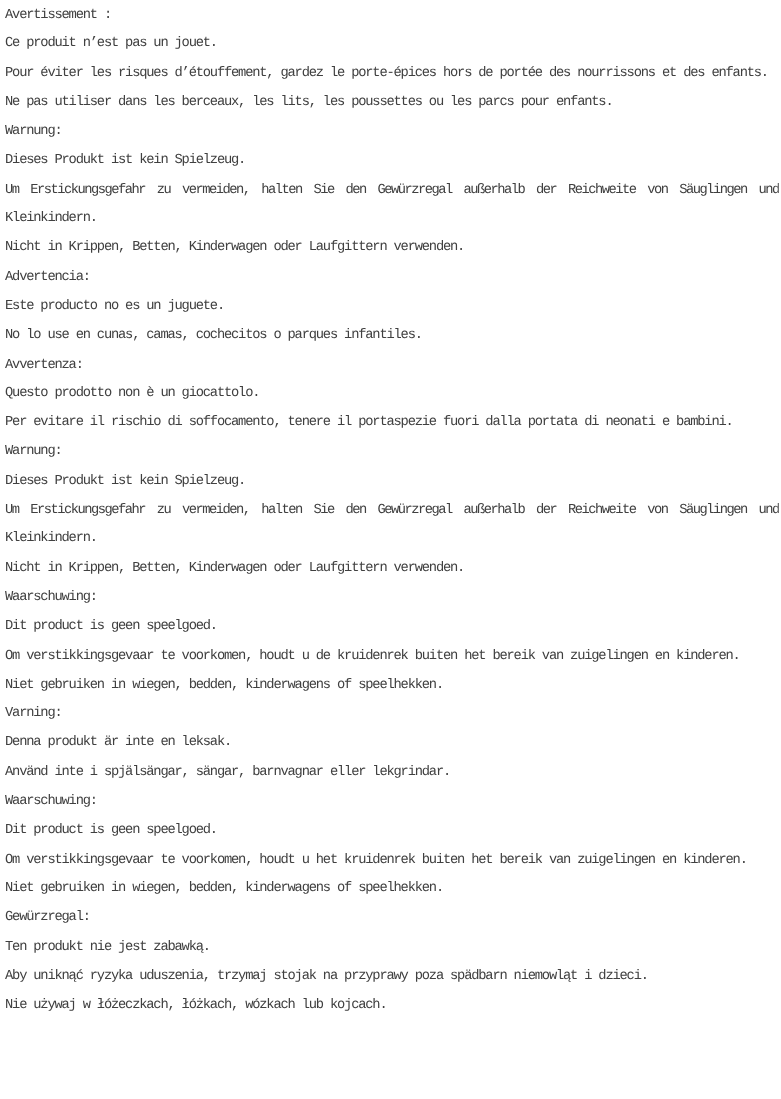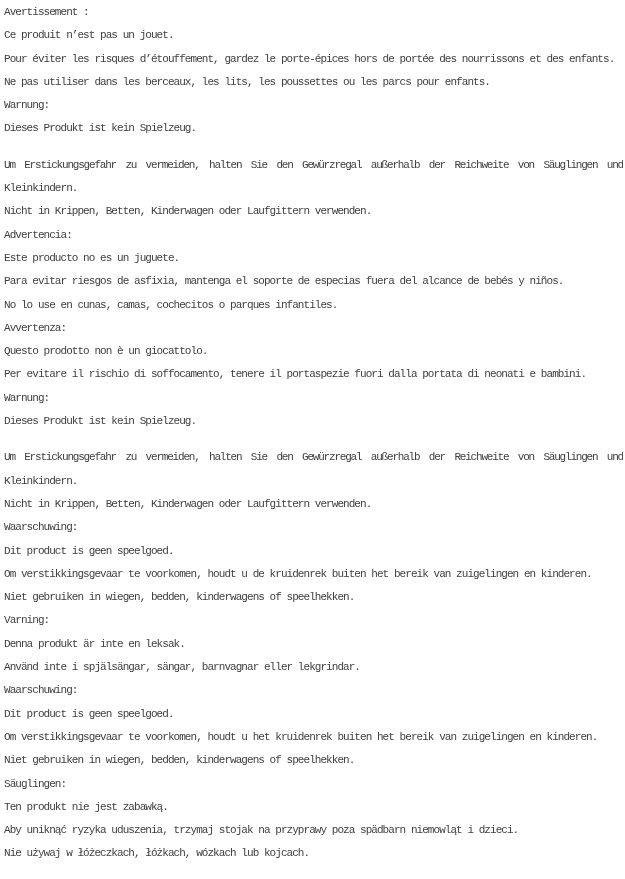--- a/index.html
+++ b/index.html
@@ -27,56 +27,54 @@
   .line {
     height: 23.3px;
     white-space: nowrap;
     overflow: hidden;
   }
   .line.justified {
     white-space: normal;
     letter-spacing: -1.2px;
     text-align: justify;
     text-align-last: justify;
-    margin-top: 13px;
   }
 </style>
 </head>
 <body>
 
 <div class="document" style="color: rgb(64, 64, 64); background: rgb(255, 255, 255);">
     <div class="line heading">Avertissement :</div>
     <div class="line">Ce produit n’est pas un jouet.</div>
     <div class="line">Pour éviter les risques d’étouffement, gardez le porte-épices hors de portée des nourrissons et des enfants.</div>
     <div class="line">Ne pas utiliser dans les berceaux, les lits, les poussettes ou les parcs pour enfants.</div>
     <div class="line heading">Warnung:</div>
     <div class="line">Dieses Produkt ist kein Spielzeug.</div>
     <div class="line justified">Um Erstickungsgefahr zu vermeiden, halten Sie den Gewürzregal außerhalb der Reichweite von Säuglingen und</div>
     <div class="line">Kleinkindern.</div>
     <div class="line">Nicht in Krippen, Betten, Kinderwagen oder Laufgittern verwenden.</div>
     <div class="line heading">Advertencia:</div>
     <div class="line">Este producto no es un juguete.</div>
-    <div class="line">Para evitar riesgos de asfixia, mantenga el soporte de especias fuera del alcance de bebés y niños.</div>
     <div class="line">No lo use en cunas, camas, cochecitos o parques infantiles.</div>
     <div class="line heading">Avvertenza:</div>
     <div class="line">Questo prodotto non è un giocattolo.</div>
     <div class="line">Per evitare il rischio di soffocamento, tenere il portaspezie fuori dalla portata di neonati e bambini.</div>
     <div class="line heading">Warnung:</div>
     <div class="line">Dieses Produkt ist kein Spielzeug.</div>
     <div class="line justified">Um Erstickungsgefahr zu vermeiden, halten Sie den Gewürzregal außerhalb der Reichweite von Säuglingen und</div>
     <div class="line">Kleinkindern.</div>
     <div class="line">Nicht in Krippen, Betten, Kinderwagen oder Laufgittern verwenden.</div>
     <div class="line heading">Waarschuwing:</div>
     <div class="line">Dit product is geen speelgoed.</div>
     <div class="line">Om verstikkingsgevaar te voorkomen, houdt u de kruidenrek buiten het bereik van zuigelingen en kinderen.</div>
     <div class="line">Niet gebruiken in wiegen, bedden, kinderwagens of speelhekken.</div>
     <div class="line heading">Varning:</div>
     <div class="line">Denna produkt är inte en leksak.</div>
     <div class="line">Använd inte i spjälsängar, sängar, barnvagnar eller lekgrindar.</div>
     <div class="line heading">Waarschuwing:</div>
     <div class="line">Dit product is geen speelgoed.</div>
     <div class="line">Om verstikkingsgevaar te voorkomen, houdt u het kruidenrek buiten het bereik van zuigelingen en kinderen.</div>
     <div class="line">Niet gebruiken in wiegen, bedden, kinderwagens of speelhekken.</div>
-    <div class="line heading">Säuglingen:</div>
+    <div class="line heading">Gewürzregal:</div>
     <div class="line">Ten produkt nie jest zabawką.</div>
     <div class="line">Aby uniknąć ryzyka uduszenia, trzymaj stojak na przyprawy poza spädbarn niemowląt i dzieci.</div>
     <div class="line">Nie używaj w łóżeczkach, łóżkach, wózkach lub kojcach.</div>
   </div>
 
 </body></html>

